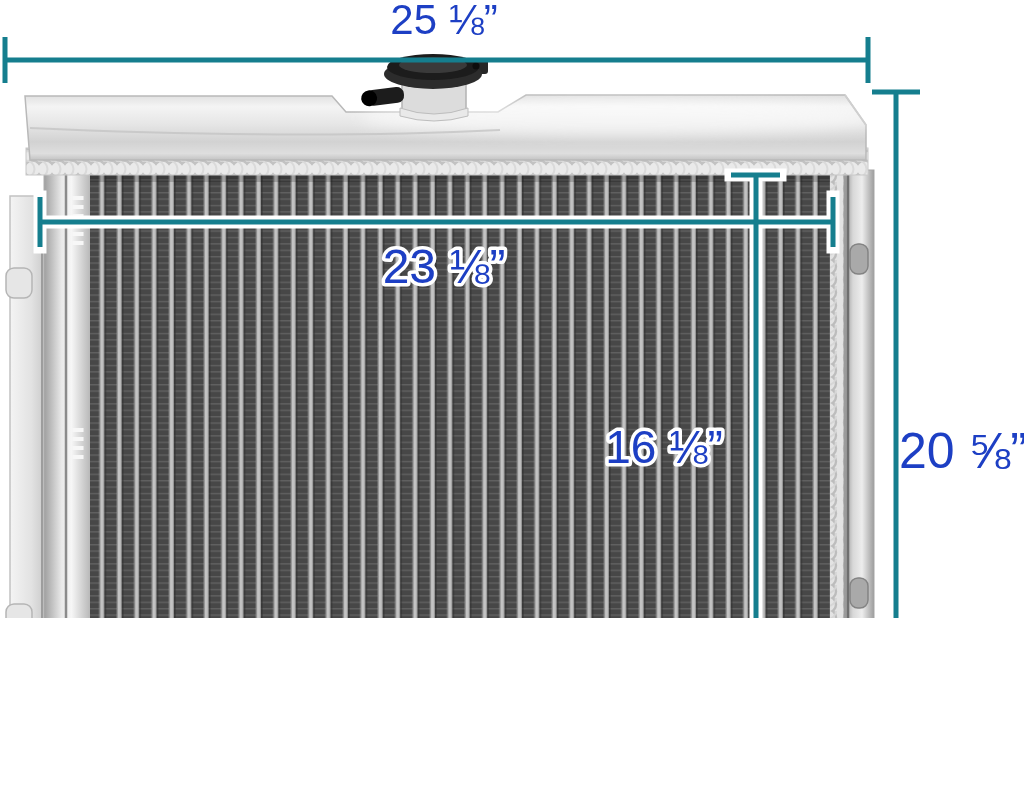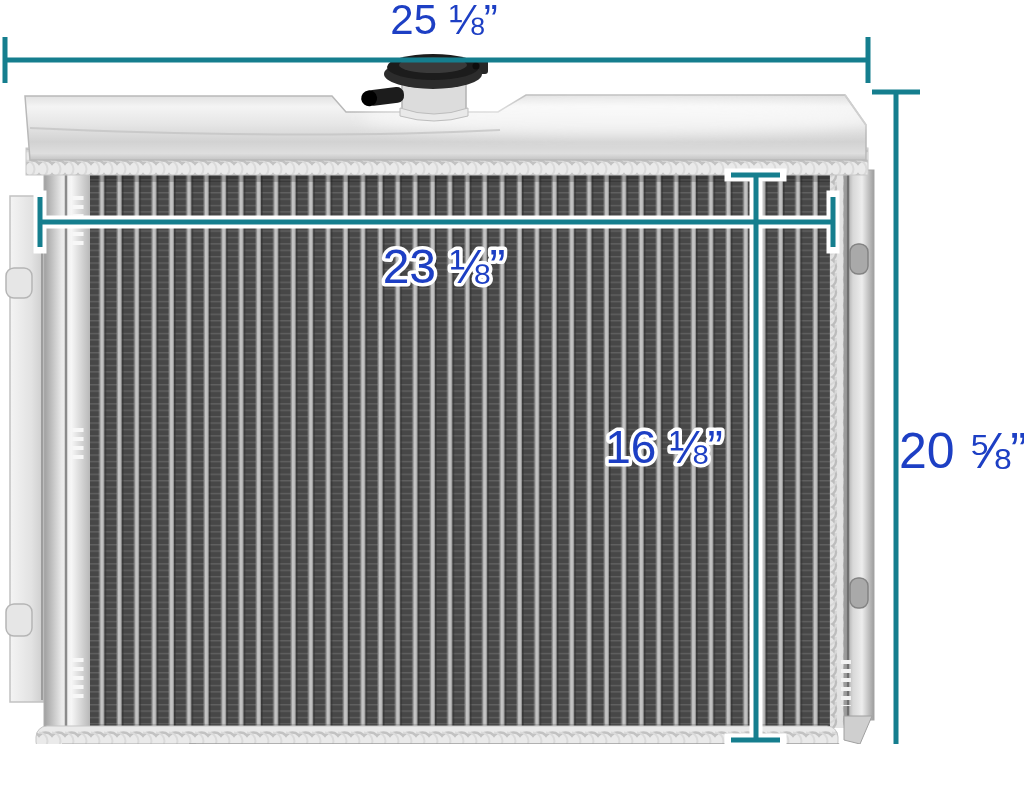--- a/index.html
+++ b/index.html
@@ -1,18 +1,18 @@
 <!DOCTYPE html>
 <html><head>
 <meta charset="utf-8">
 <style>
   html,body{margin:0;padding:0;background:#ffffff;}
   .canvas{
     position:relative;
-    width:1024px;height:744px;
+    width:1024px;height:618px;
     margin:0 auto;
     background:#15803d;
     font-family:"Liberation Sans", sans-serif;
     overflow:hidden;
   }
   svg{position:absolute;left:0;top:0;}
   .dim-label{
     font-family:"Liberation Sans", sans-serif;
     font-weight:400;
     fill:#1d3fc4;

